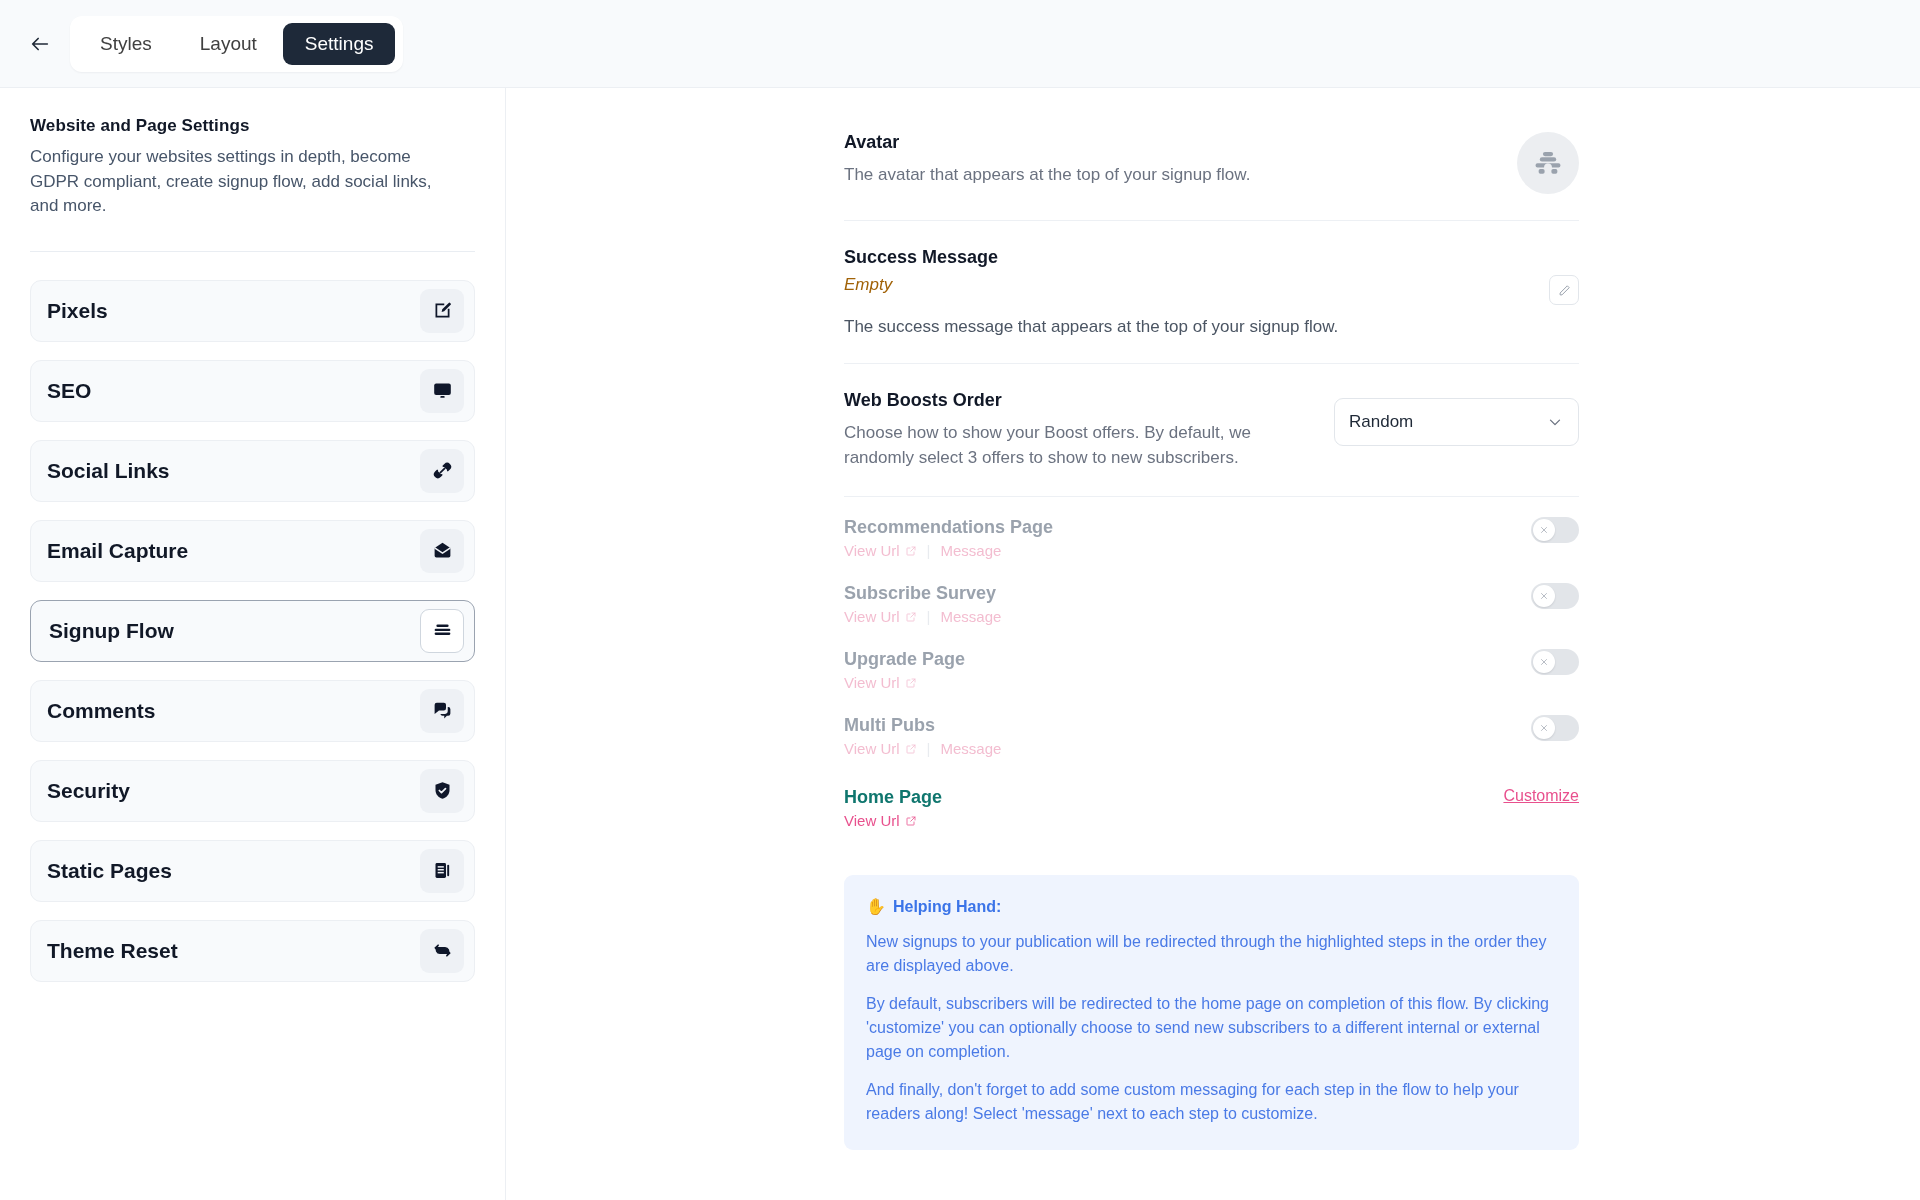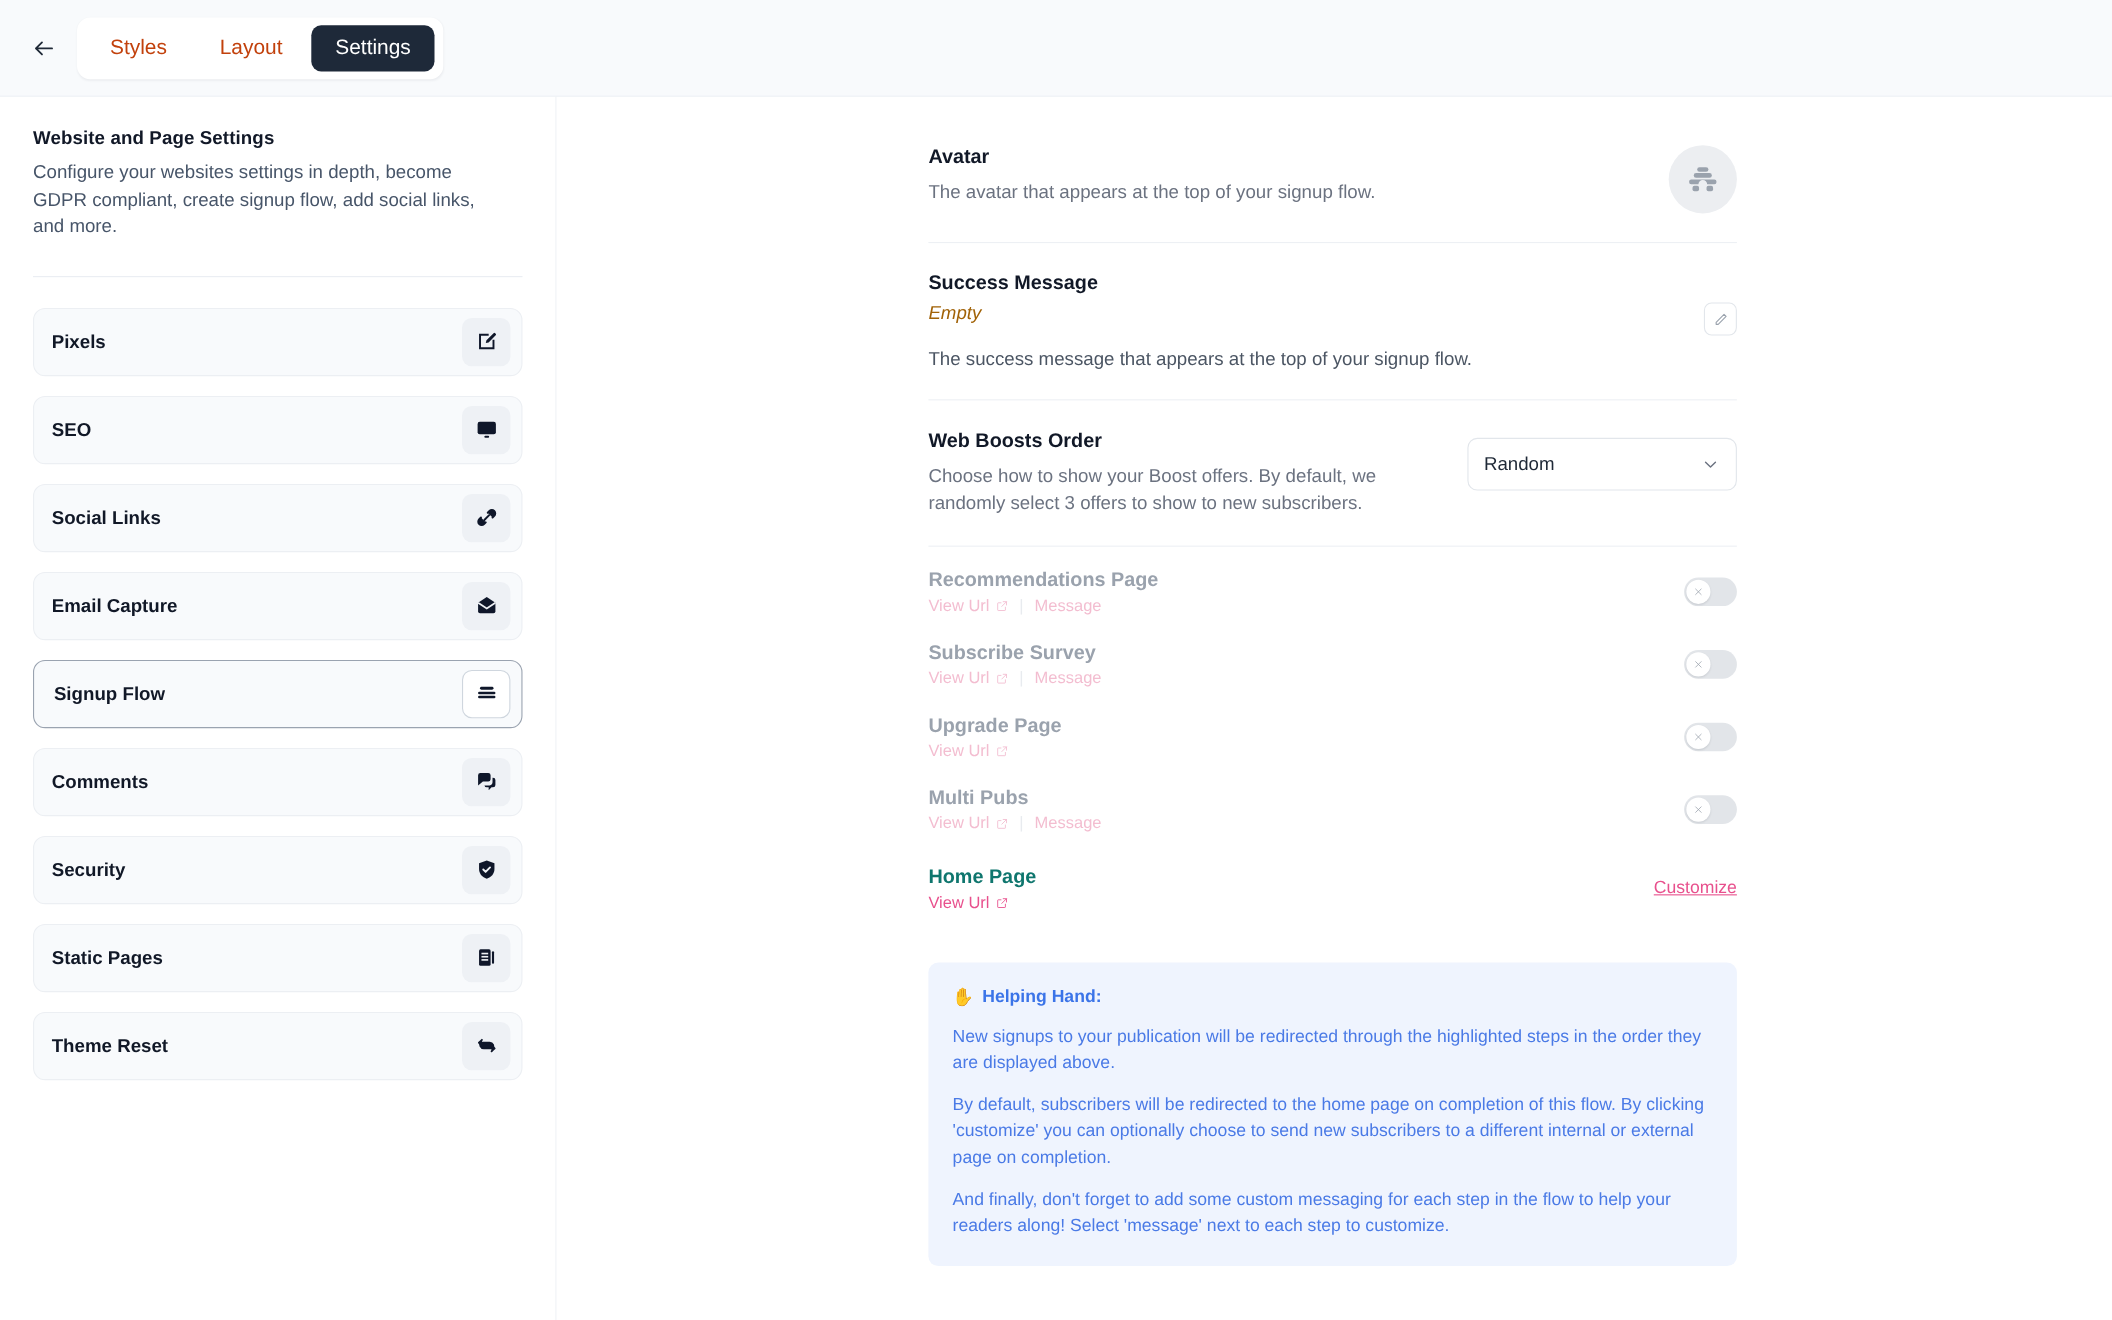--- a/index.html
+++ b/index.html
@@ -31,21 +31,21 @@
     background: #ffffff;
     border-radius: 12px;
     padding: 7px 8px;
     display: flex; align-items: center; gap: 4px;
     box-shadow: 0 1px 2px rgba(16,24,40,.05);
   }
   .tab {
     padding: 10px 22px;
     font-size: 19px;
     font-weight: 500;
-    color: #c2410c;
+    color: #404040;
     border-radius: 9px;
     cursor: pointer;
     white-space: nowrap;
     background: transparent;
     border: none;
     font-family: inherit;
   }
   .tab.active { background: #1e2939; color: #ffffff; }
 
   
@@ -82,21 +82,21 @@
     display: flex; align-items: center;
     justify-content: space-between;
     padding: 0 10px 0 16px;
     cursor: pointer;
   }
   .nav-item.selected {
     background: #f8fafc;
     border: 1.5px solid #9aa3b0;
     padding-left: 18px;
   }
-  .nav-label { font-size: 17px; font-weight: 700; color: #111827; }
+  .nav-label { font-size: 21px; font-weight: 700; color: #111827; }
   .nav-icon {
     width: 44px; height: 44px;
     border-radius: 9px;
     background: #eef1f5;
     display: flex; align-items: center; justify-content: center;
   }
   .nav-item.selected .nav-icon {
     background: #ffffff;
     border: 1px solid #cfd6de;
   }
@@ -156,21 +156,21 @@
     display: flex; align-items: center; justify-content: space-between;
     padding: 0 14px; cursor: pointer; flex: 0 0 auto;
     margin-top: 8px;
   }
   .select-val { font-size: 17px; color: #1f2937; }
   .select-box svg { width: 18px; height: 18px; stroke: #6b7280; fill: none; stroke-width: 1.7; }
 
   
   .steps { padding-top: 8px; }
   .step-row {
-    display: flex; align-items: center; justify-content: space-between;
+    display: flex; justify-content: space-between;
     padding: 12px 0;
   }
   .step-name { font-size: 18px; font-weight: 600; color: #9aa2ad; margin-bottom: 4px; }
   .step-row.active .step-name { color: #0f766e; font-weight: 700; }
   .step-links { display: flex; align-items: center; gap: 10px; }
   .step-link {
     font-size: 15px; color: #f3bdd0;
     display: inline-flex; align-items: center; gap: 5px;
     cursor: pointer; text-decoration: none;
   }

